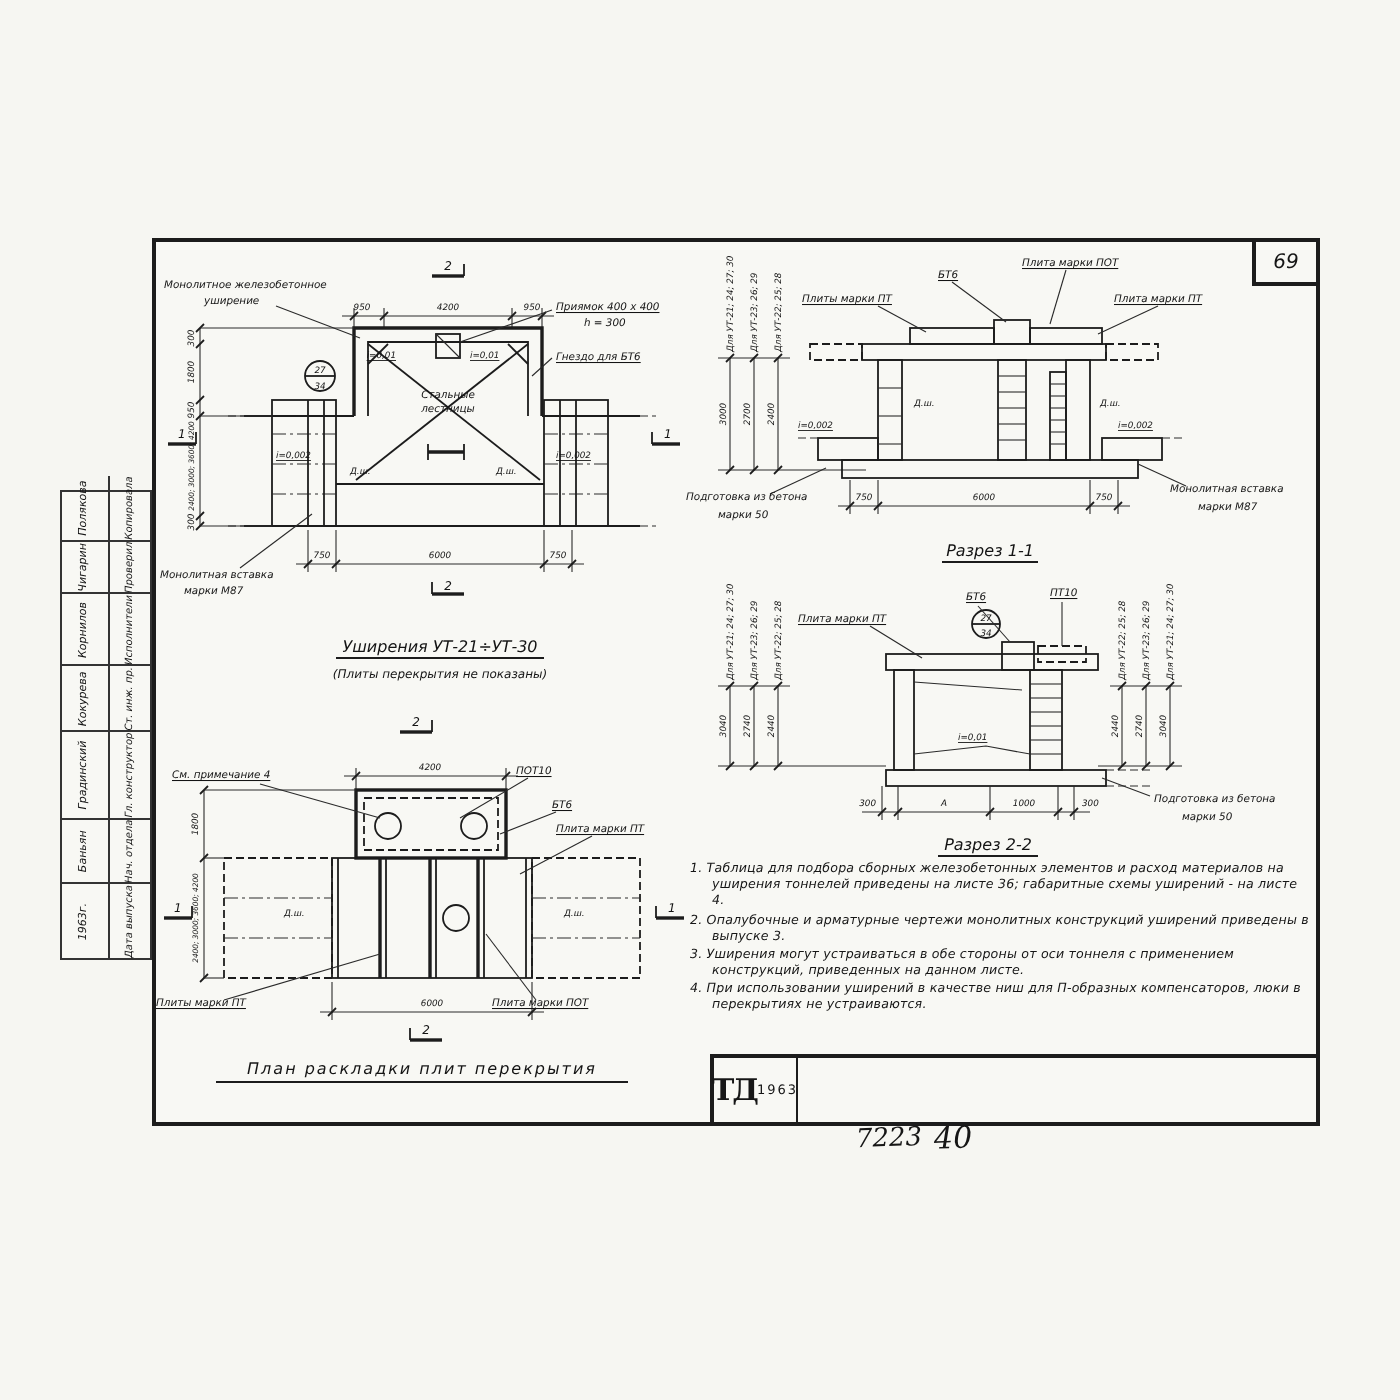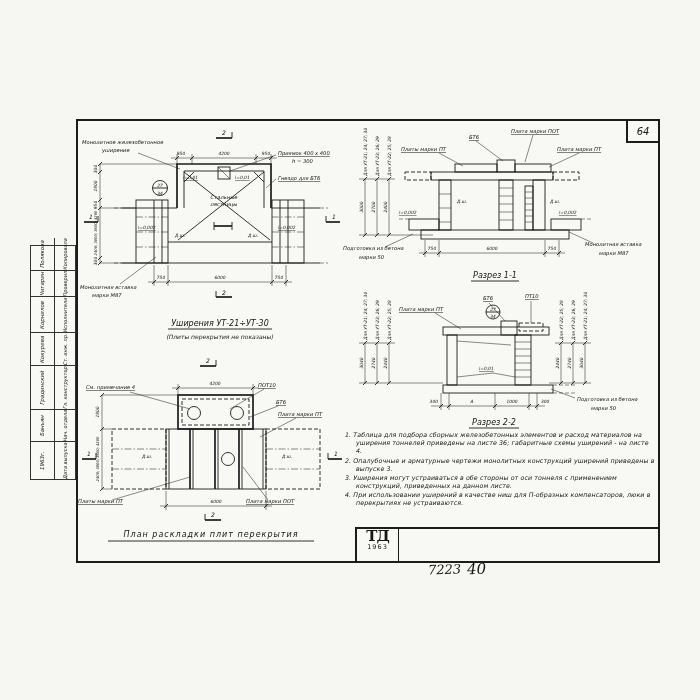--- a/index.html
+++ b/index.html
@@ -39,40 +39,40 @@
   
   .notes{position:absolute;left:345px;top:431px;width:310px;}
   .notes-heading{text-align:center;font-size:8.5px;font-style:italic;text-decoration:underline;
          letter-spacing:1px;margin-bottom:3px;}
   .note{font-size:6.3px;font-style:italic;line-height:1.3;padding-left:11px;text-indent:-11px;
          margin-bottom:1px;letter-spacing:0.1px;}
   
   .titleblock{position:absolute;left:355px;top:527px;width:305px;height:36px;
          border:2px solid #1c1c1c;box-sizing:border-box;display:flex;background:#f8f8f4;}
   .tb-logo{width:42px;border-right:1.5px solid #1c1c1c;box-sizing:border-box;
-         display:flex;flex-direction:column;align-items:center;}
+         display:flex;align-items:center;justify-content:center;}
   .tb-logo-td{font-family:"DejaVu Serif",serif;font-weight:bold;font-size:15px;line-height:14px;letter-spacing:-1px;}
   .tb-logo-year{font-size:6.5px;letter-spacing:1px;}
   .tb-title{flex:1;display:flex;align-items:center;justify-content:center;
          font-size:9px;font-style:italic;letter-spacing:0.5px;}
   .tb-right{width:72px;border-left:1.5px solid #1c1c1c;box-sizing:border-box;display:flex;flex-direction:column;}
   .tb-row{flex:1;border-bottom:1px solid #1c1c1c;box-sizing:border-box;display:flex;align-items:center;justify-content:center;
          font-size:6.5px;font-style:italic;}
   .tb-row:last-child{border-bottom:none;}
   .tb-row-split{flex:1;display:flex;}
   .tb-sheet-label{width:38px;border-right:1px solid #1c1c1c;box-sizing:border-box;display:flex;align-items:center;justify-content:center;font-size:6.5px;font-style:italic;}
   .tb-sheet-num{flex:1;display:flex;align-items:center;justify-content:center;font-size:8px;font-style:italic;}
   .handwritten{position:absolute;font-style:italic;font-family:"DejaVu Serif",serif;transform:rotate(-2deg);}
 </style>
 </head>
 <body>
 
 <div class="frame"></div>
 <div class="corner-box">
-  <span>64</span>
+  <span>69</span>
 </div>
 
 <div class="stamp">
   <div class="stamp-inner">
     <div class="stamp-cell">
       <div class="stamp-name">1963г.</div>
       <div class="stamp-role">Дата выпуска</div>
     </div>
     <div class="stamp-cell">
       <div class="stamp-name">Баньян</div>

